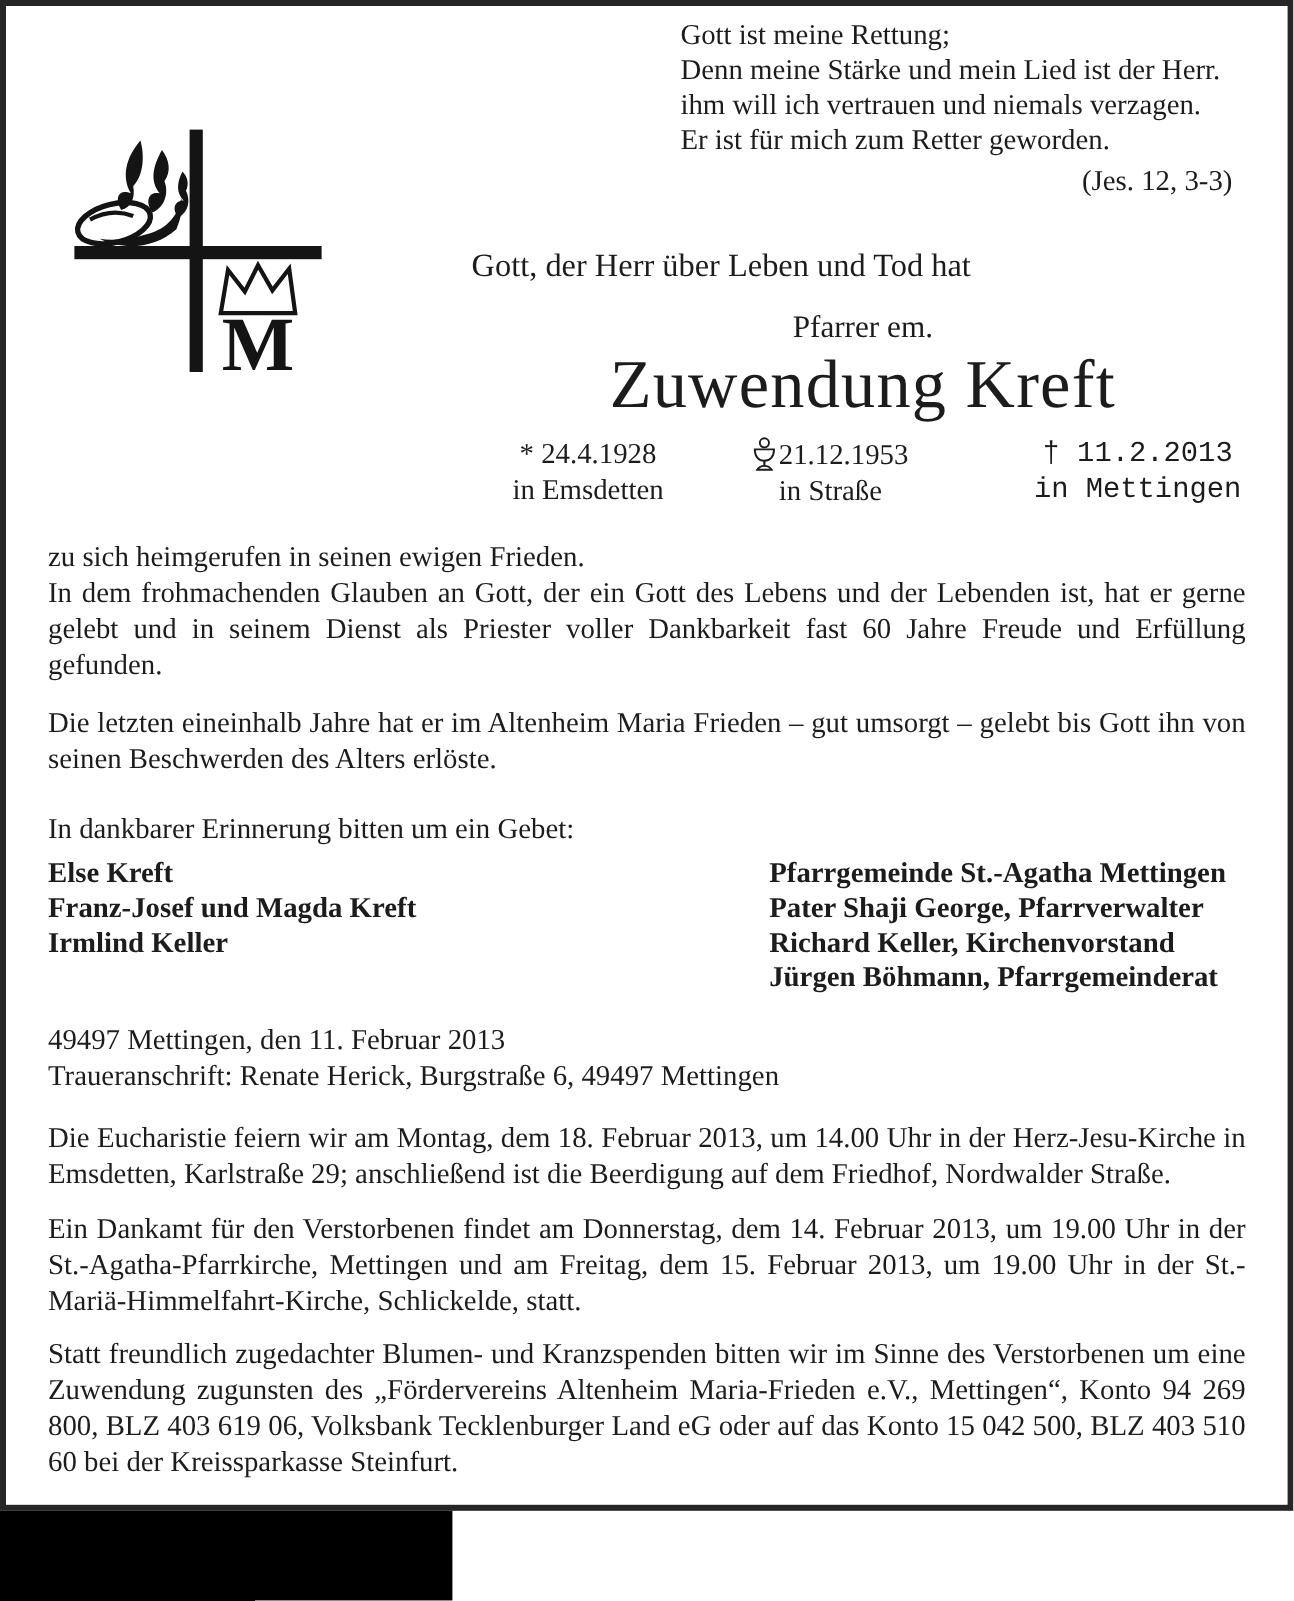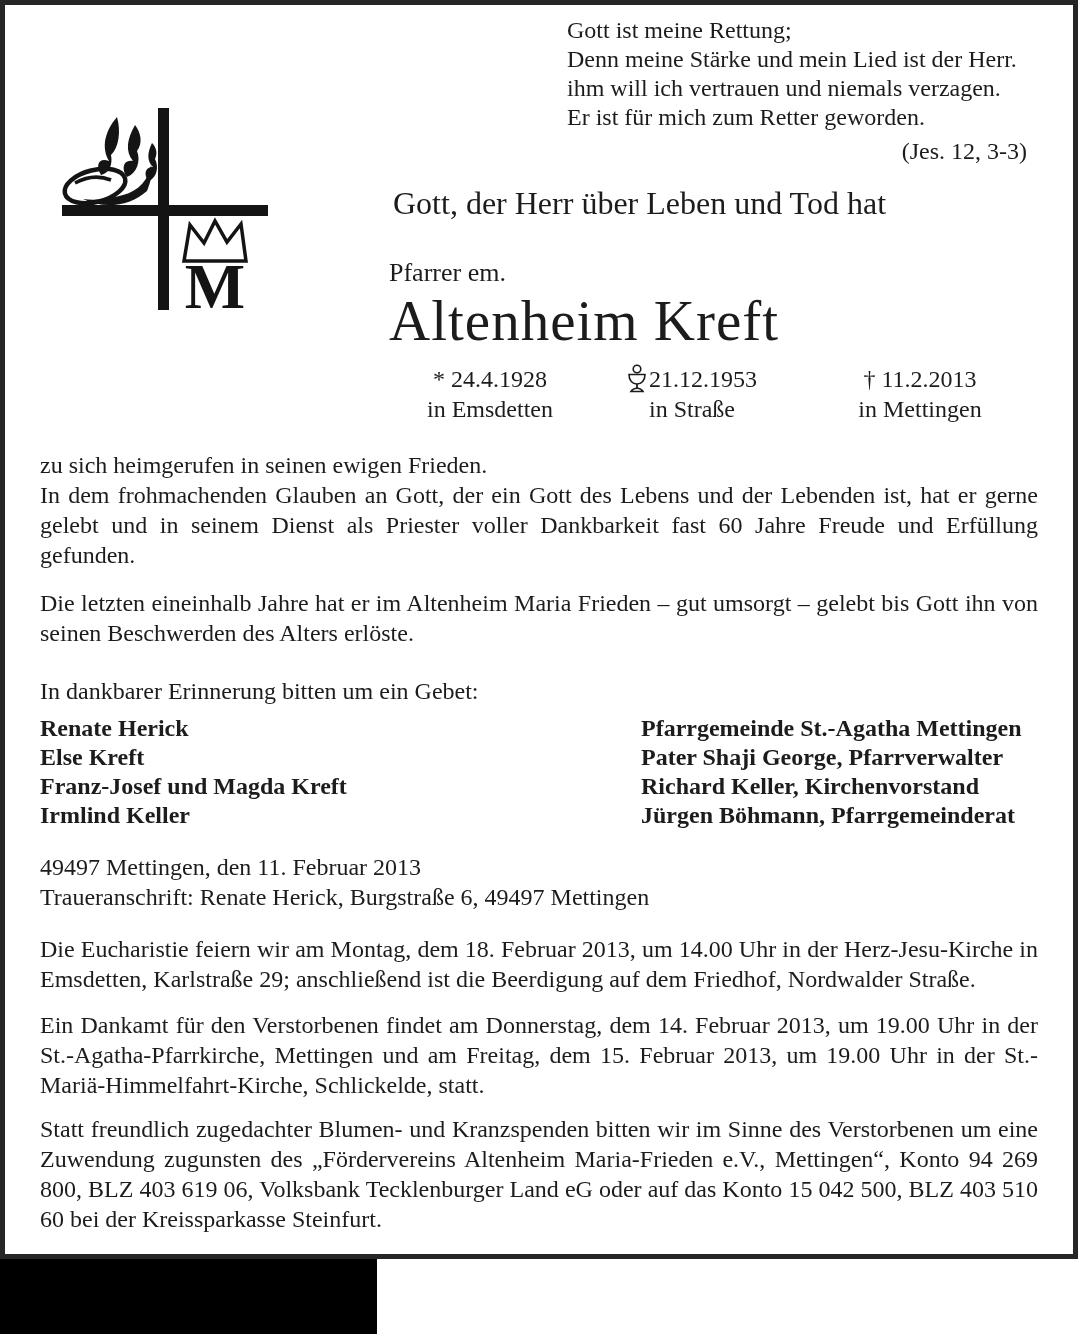--- a/index.html
+++ b/index.html
@@ -21,36 +21,37 @@
     position:absolute; left:0; top:1259px;
     width:377px; height:75px;
     background:#000000;
   }
   .quote {
     position:absolute; left:567px; top:16px; width:460px;
     font-size:24px; line-height:29px;
   }
   .quote-source { text-align:right; margin-top:5px; }
   .intro {
-    position:absolute; left:393px; top:189px;
-    font-size:32px; line-height:29px;
+    position:absolute; left:393px; top:207px;
+    font-size:27px; line-height:29px;
   }
   .emblem { position:absolute; left:55px; top:103px; }
   .name-block {
     position:absolute; left:389px; top:258px; width:660px;
+    text-align:center;
   }
   .deceased-title { font-size:26px; line-height:30px; }
   .deceased-name { font-size:57px; line-height:62px; margin-top:2px; letter-spacing:1px; }
   .date-col {
     position:absolute; top:364px; width:180px;
     font-size:24px; line-height:30px; text-align:center;
   }
   .date-birth { left:400px; }
   .date-ordination { left:602px;text-align:center; }
-  .date-death { left:830px; }
+  .date-death { left:858px;font-family:Liberation Mono, monospace; }
   .chalice { vertical-align:-6px; margin-right:2px; }
   .bodytext {
     position:absolute; left:40px; top:450px; width:998px;
     font-size:24px; line-height:30px;
   }
   .just { text-align:justify; }
   .p3 { margin-top:18px; }
   .p4 { margin-top:28px; }
   .mourners {
     margin-top:8px;
@@ -92,21 +93,21 @@
     <div>Denn meine Stärke und mein Lied ist der Herr.</div>
     <div>ihm will ich vertrauen und niemals verzagen.</div>
     <div>Er ist für mich zum Retter geworden.</div>
     <div class="quote-source">(Jes. 12, 3-3)</div>
   </div>
 
   <div class="intro">Gott, der Herr über Leben und Tod hat</div>
 
   <div class="name-block">
     <div class="deceased-title">Pfarrer em.</div>
-    <div class="deceased-name">Altenheim Kreft</div>
+    <div class="deceased-name">Zuwendung Kreft</div>
   </div>
 
   <div class="date-col date-birth">
     <div>
       <span>*</span>
       <span>24.4.1928</span>
     </div>
     <div>in Emsdetten</div>
   </div>
 
@@ -131,21 +132,20 @@
   </div>
 
   <div class="bodytext">
     <div>zu sich heimgerufen in seinen ewigen Frieden.</div>
     <div class="just">In dem frohmachenden Glauben an Gott, der ein Gott des Lebens und der Lebenden ist, hat er gerne gelebt und in seinem Dienst als Priester voller Dankbarkeit fast 60 Jahre Freude und Erfüllung gefunden.</div>
     <div class="just p3">Die letzten eineinhalb Jahre hat er im Altenheim Maria Frieden – gut umsorgt – gelebt bis Gott ihn von seinen Beschwerden des Alters erlöste.</div>
     <div class="p4">In dankbarer Erinnerung bitten um ein Gebet:</div>
 
     <div class="mourners">
       <div>
-        <div>Renate Herick</div>
         <div>Else Kreft</div>
         <div>Franz-Josef und Magda Kreft</div>
         <div>Irmlind Keller</div>
       </div>
       <div>
         <div>Pfarrgemeinde St.-Agatha Mettingen</div>
         <div>Pater Shaji George, Pfarrverwalter</div>
         <div>Richard Keller, Kirchenvorstand</div>
         <div>Jürgen Böhmann, Pfarrgemeinderat</div>
       </div>

